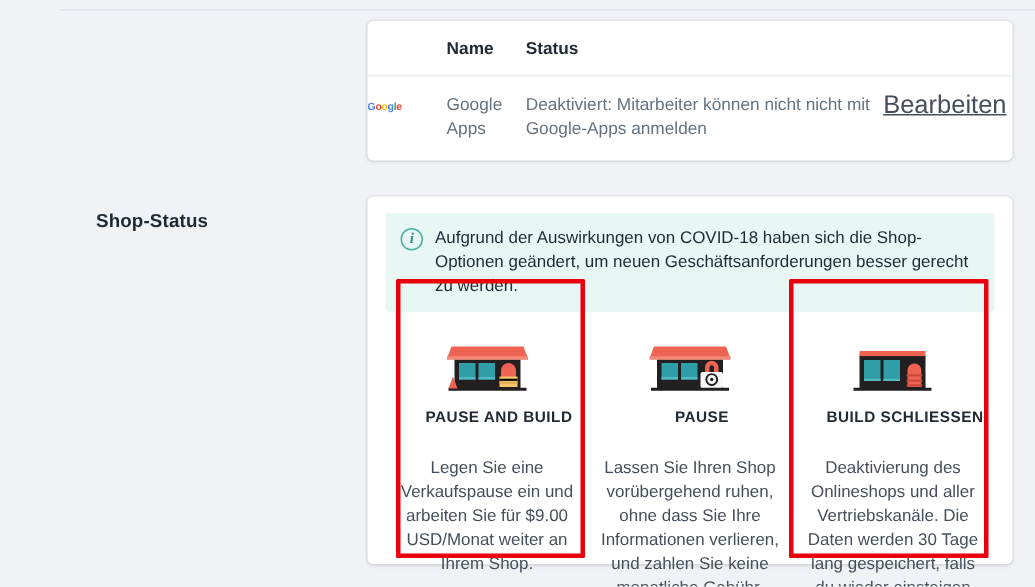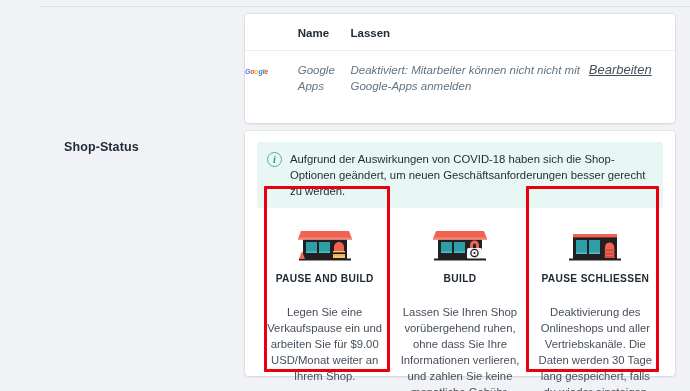--- a/index.html
+++ b/index.html
@@ -63,21 +63,21 @@
   
   #section-login {
     left: 0;
     top: 18px;
   }
   #login-card {
     position: absolute;
     left: 245px;
     top: 14px;
     width: 430px;
-    height: 109px;
+    height: 93px;
     box-sizing: border-box;
   }
   .tbl {
     width: 100%;
     border-collapse: collapse;
     table-layout: fixed;
   }
   .tbl th {
     font-size: 11.5px;
     font-weight: bold;
@@ -85,34 +85,33 @@
     text-align: left;
     padding: 13px 0 11px 0;
   }
   .tbl td {
     font-size: 11.5px;
     color: #637381;
     vertical-align: top;
     padding: 11px 0 13px 0;
     border-top: 1px solid #ebeef0;
     line-height: 16px;
-    font-style: italic;
   }
   .col-logo   { width: 52px; }
   .col-name   { width: 52px; }
   .col-status { width: 235px; }
   .col-action { width: 85px; }
   .cell-name {
     color: #212b36;
     font-weight: normal;
   }
   .edit-link {
     color: #454f5b;
     text-decoration: underline;
-    font-size: 13px;
+    font-size: 17px;
     cursor: pointer;
   }
   
   .google-logo {
     font-size: 7px;
     font-weight: bold;
     letter-spacing: -0.2px;
     line-height: 1;
     white-space: nowrap;
     user-select: none;
@@ -184,20 +183,21 @@
     padding: 10px 6px 8px 6px;
     box-sizing: border-box;
   }
   .option-title {
     font-size: 10.2px;
     font-weight: bold;
     color: #212b36;
     letter-spacing: 0.35px;
     margin-top: 9px;
     text-align: center;
+    padding-left: 16px;
   }
   .option-desc {
     font-size: 11.3px;
     line-height: 16px;
     color: #454f5b;
     text-align: center;
     margin-top: 20px;
   }
   .option-spacer { flex: 1 1 auto; min-height: 6px; }
 
@@ -228,21 +228,21 @@
       <colgroup>
         <col class="col-logo">
           <col class="col-name">
           <col class="col-status">
           <col class="col-action">
       </colgroup>
       <thead>
         <tr>
           <th></th>
           <th>Name</th>
-          <th>Lassen</th>
+          <th>Status</th>
           <th></th>
         </tr>
       </thead>
       <tbody>
         <tr>
           <td>
             <span class="google-logo"><span class="g1">G</span><span class="g2">o</span><span class="g3">o</span><span class="g4">g</span><span class="g5">l</span><span class="g6">e</span></span>
           </td>
           <td class="cell-name">Google Apps</td>
           <td>Deaktiviert: Mitarbeiter können nicht nicht mit Google-Apps anmelden</td>
@@ -299,41 +299,41 @@
           <rect x="11" y="16" width="11" height="11" fill="#2e9fa8"></rect>
           <rect x="24" y="16" width="11" height="11" fill="#2e9fa8"></rect>
           <rect x="11" y="25.5" width="11" height="1.5" fill="#56bcc4"></rect>
           <rect x="24" y="25.5" width="11" height="1.5" fill="#56bcc4"></rect>
           <path d="M40 19 a4.5 4.5 0 0 1 9 0 v4 h-3 v-4 a1.5 1.5 0 0 0 -3 0 v4 h-3 z" fill="#ee6352"></path>
           <rect x="37" y="22" width="15" height="11" rx="1.5" fill="#f4f6f8"></rect>
           <circle cx="44.5" cy="27" r="3.6" fill="none" stroke="#231f20" stroke-width="1.3"></circle>
           <circle cx="44.5" cy="27" r="1.1" fill="#231f20"></circle>
           <rect x="4" y="32.5" width="52" height="2" fill="#231f20"></rect>
         </svg>
-        <div class="option-title">BUILD</div>
+        <div class="option-title">PAUSE</div>
         <div class="option-desc">Lassen Sie Ihren Shop vorübergehend ruhen, ohne dass Sie Ihre Informationen verlieren, und zahlen Sie keine monatliche Gebühr.</div>
         <div class="option-spacer"></div>
 
       </div>
 
       <div class="option">
         <svg class="store" width="60" height="38" viewBox="0 0 60 38">
           <rect x="8" y="11" width="44" height="22" fill="#231f20"></rect>
           <rect x="8" y="8" width="44" height="3.4" fill="#ee6352"></rect>
           <rect x="11" y="14" width="11" height="14" fill="#2e9fa8"></rect>
           <rect x="24" y="14" width="11" height="14" fill="#2e9fa8"></rect>
           <rect x="11" y="26.5" width="11" height="1.5" fill="#56bcc4"></rect>
           <rect x="24" y="26.5" width="11" height="1.5" fill="#56bcc4"></rect>
           <path d="M40 21 a4.6 4.6 0 0 1 9.2 0 v11 h-9.2 z" fill="#ee6352"></path>
           <rect x="39.4" y="23.5" width="10.4" height="1.5" fill="#c94a3c"></rect>
           <rect x="39.4" y="27" width="10.4" height="1.5" fill="#c94a3c"></rect>
           <rect x="39.4" y="30.2" width="10.4" height="1.5" fill="#c94a3c"></rect>
           <rect x="4" y="32.5" width="52" height="2" fill="#231f20"></rect>
         </svg>
-        <div class="option-title">PAUSE SCHLIESSEN</div>
+        <div class="option-title">BUILD SCHLIESSEN</div>
         <div class="option-desc">Deaktivierung des Onlineshops und aller Vertriebskanäle. Die Daten werden 30 Tage lang gespeichert, falls du wieder einsteigen möchtest.</div>
         <div class="option-spacer"></div>
 
       </div>
 
     </div>
   </div>
 
   <div class="redbox" id="redbox-pause-build"></div>
   <div class="redbox" id="redbox-close-shop"></div>

